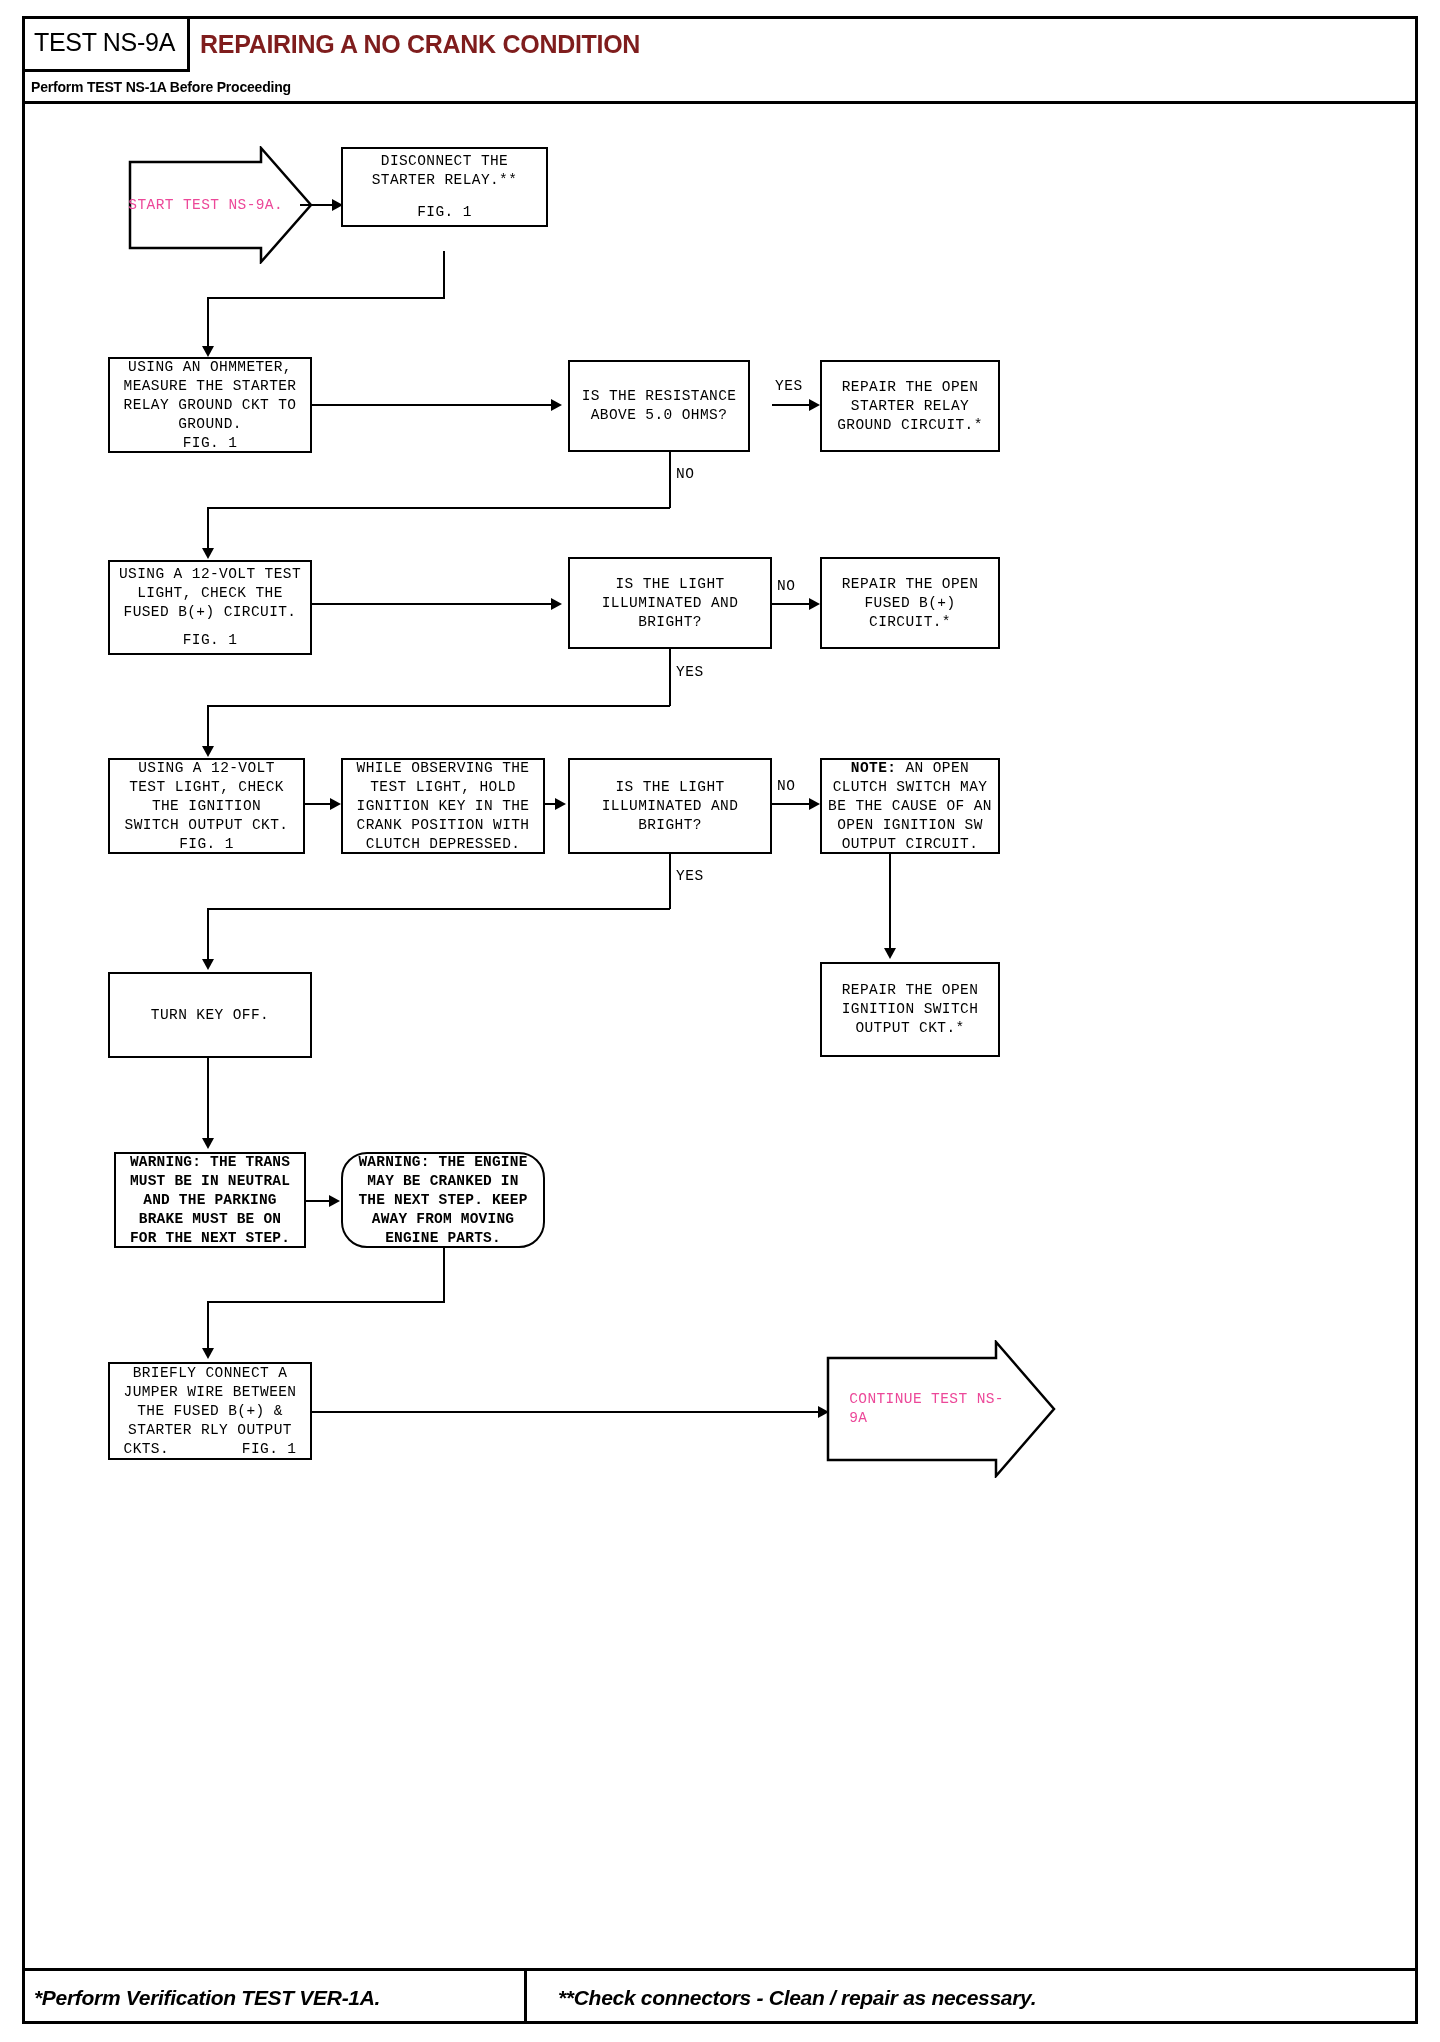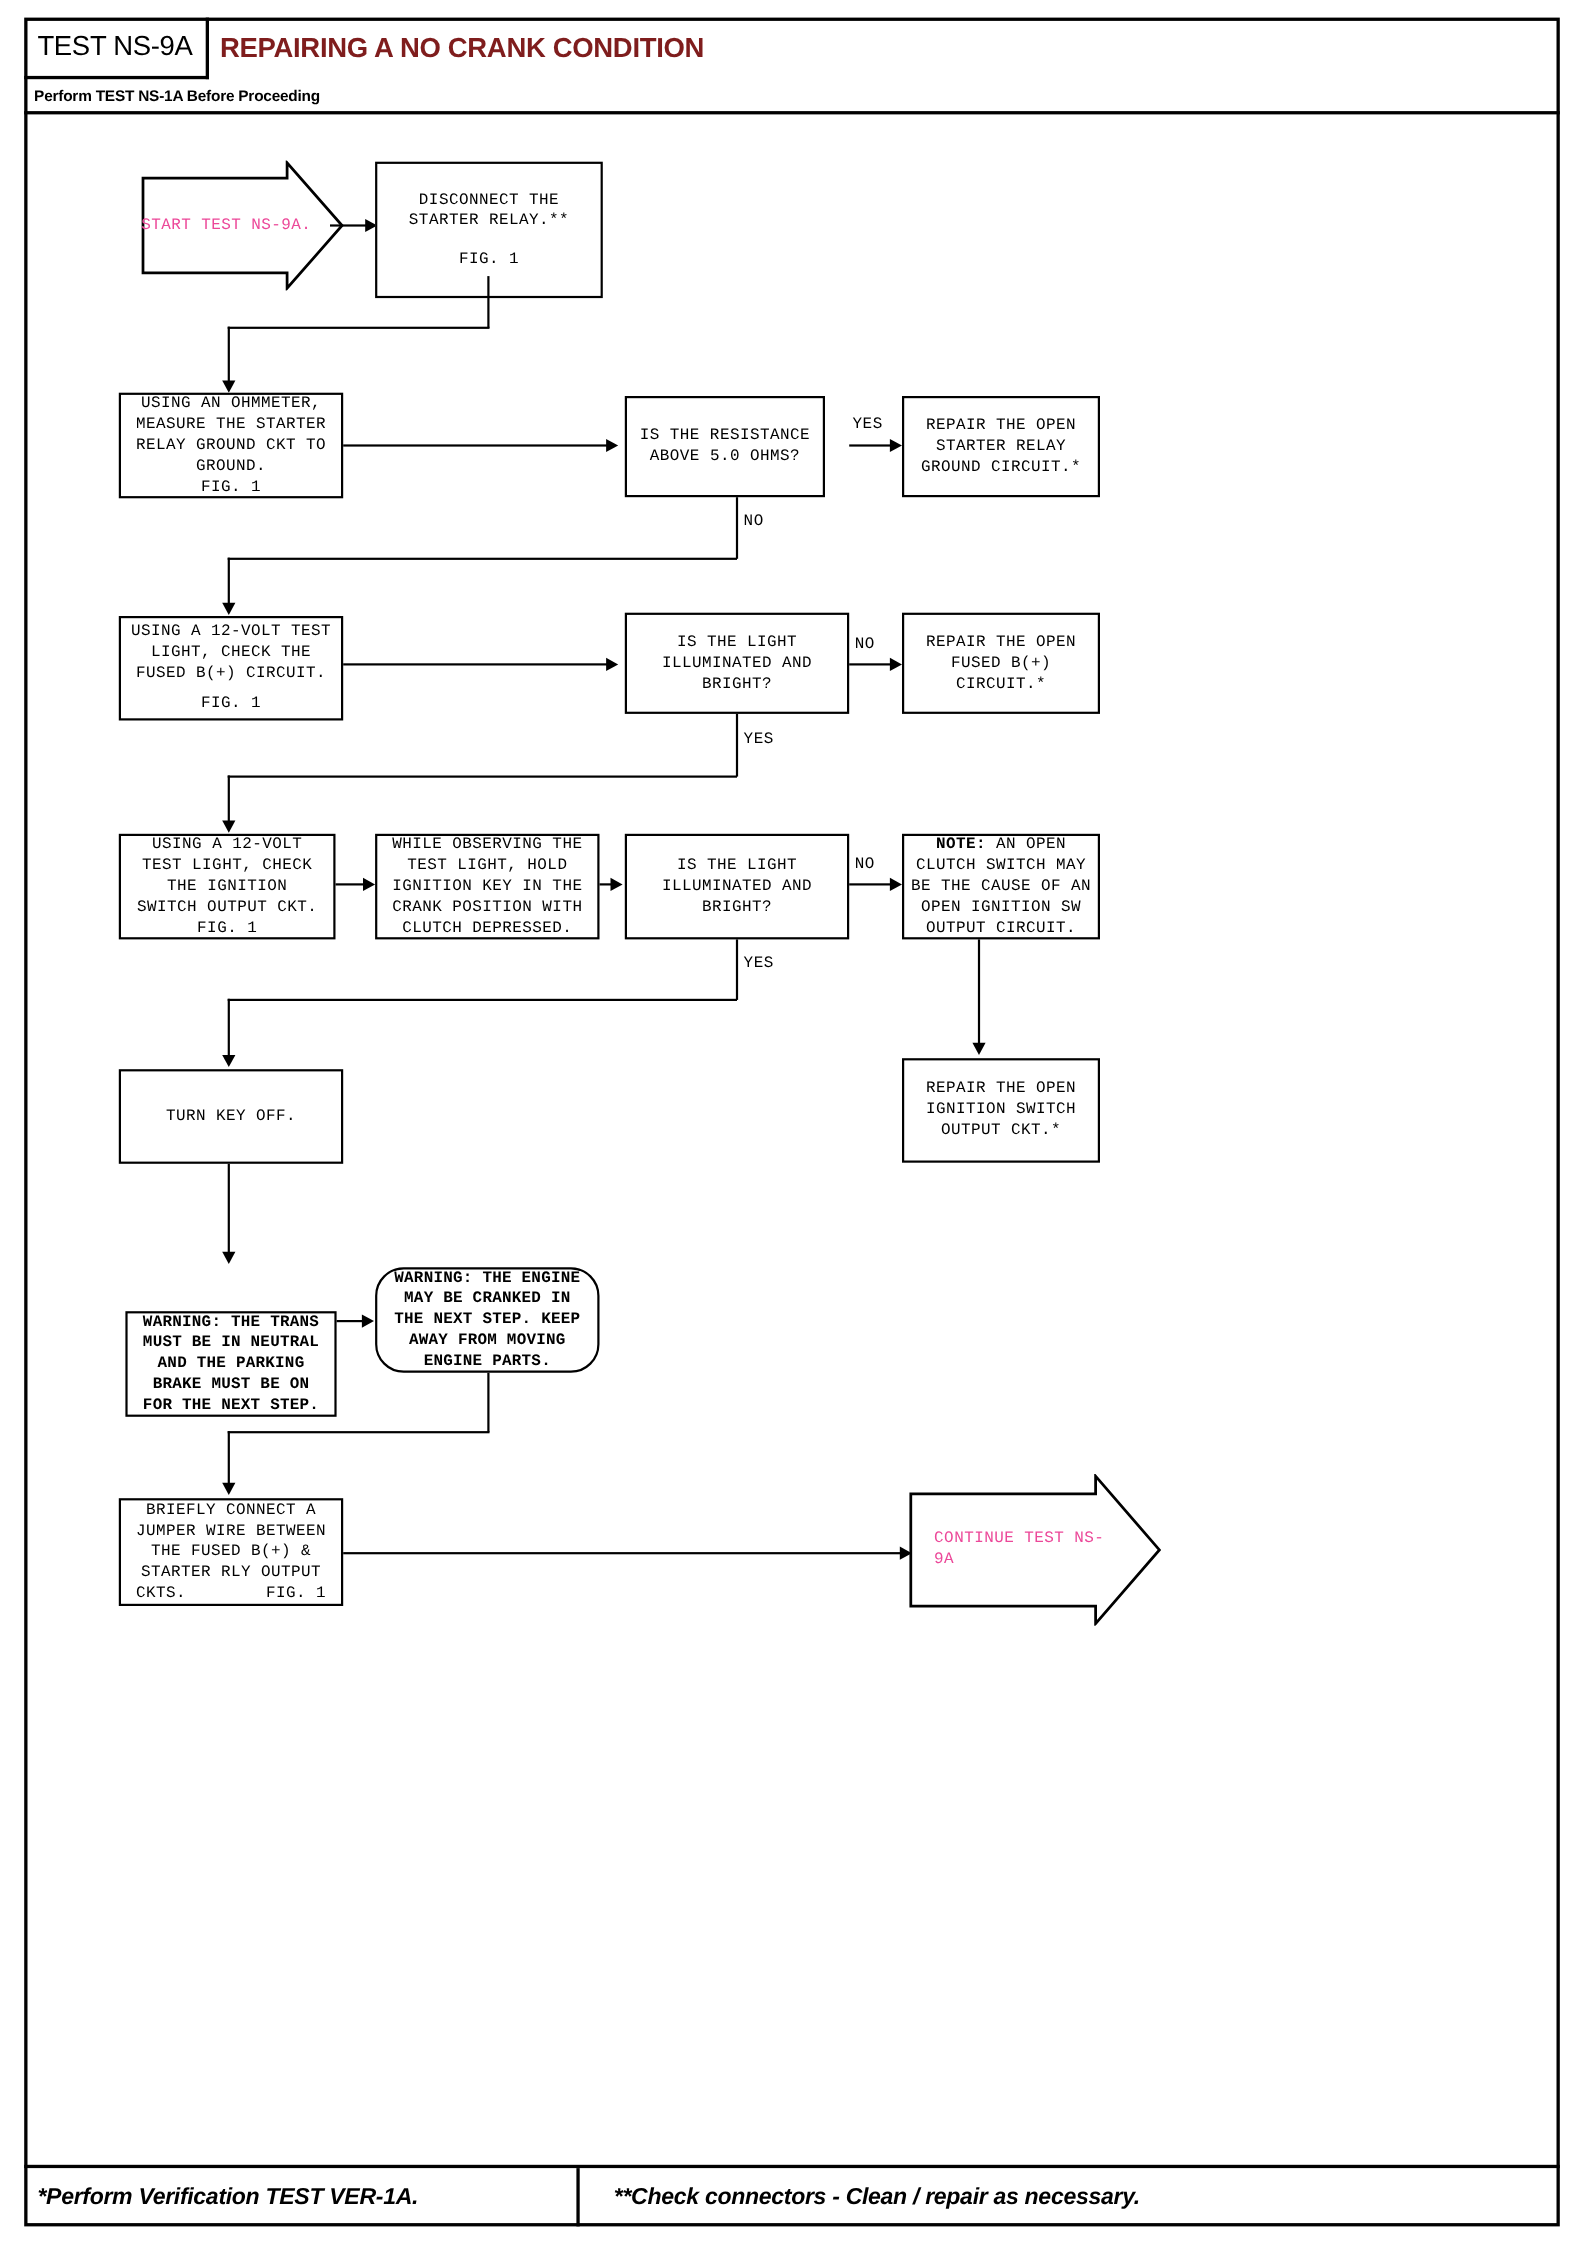--- a/index.html
+++ b/index.html
@@ -216,21 +216,21 @@
     </svg>
     <div class="ptext">
       <span class="ln">START TEST</span>
       <span class="ln">NS-9A.</span>
     </div>
   </div>
 
   <div class="hline" style="left:300px; top:204px; width:38px;"></div>
   <div class="ahead right" style="left:332px; top:199px;"></div>
 
-  <div class="node" style="left:341px; top:147px; width:207px; height:124px;">
+  <div class="node" style="left:341px; top:147px; width:207px; height:80px;">
     <span class="ln">DISCONNECT THE</span>
     <span class="ln">STARTER RELAY.**</span>
     <span class="spacer"></span>
     <span class="ln">FIG. 1</span>
   </div>
 
   <div class="vline" style="left:443px; top:251px; height:47px;"></div>
   <div class="hline" style="left:207px; top:297px; width:238px;"></div>
   <div class="vline" style="left:207px; top:297px; height:56px;"></div>
   <div class="ahead down" style="left:202px; top:346px;"></div>
@@ -355,21 +355,21 @@
   <div class="vline" style="left:207px; top:908px; height:58px;"></div>
   <div class="ahead down" style="left:202px; top:959px;"></div>
 
   <div class="node" style="left:108px; top:972px; width:204px; height:86px;">
     <span class="ln">TURN KEY OFF.</span>
   </div>
 
   <div class="vline" style="left:207px; top:1058px; height:87px;"></div>
   <div class="ahead down" style="left:202px; top:1138px;"></div>
 
-  <div class="node warn" style="left:114px; top:1152px; width:192px; height:96px;margin-top:40px;">
+  <div class="node warn" style="left:114px; top:1152px; width:192px; height:96px;">
     <span class="ln">WARNING: THE TRANS</span>
     <span class="ln">MUST BE IN NEUTRAL</span>
     <span class="ln">AND THE PARKING</span>
     <span class="ln">BRAKE MUST BE ON</span>
     <span class="ln">FOR THE NEXT STEP.</span>
   </div>
 
   <div class="hline" style="left:306px; top:1200px; width:30px;"></div>
   <div class="ahead right" style="left:329px; top:1195px;"></div>
 

